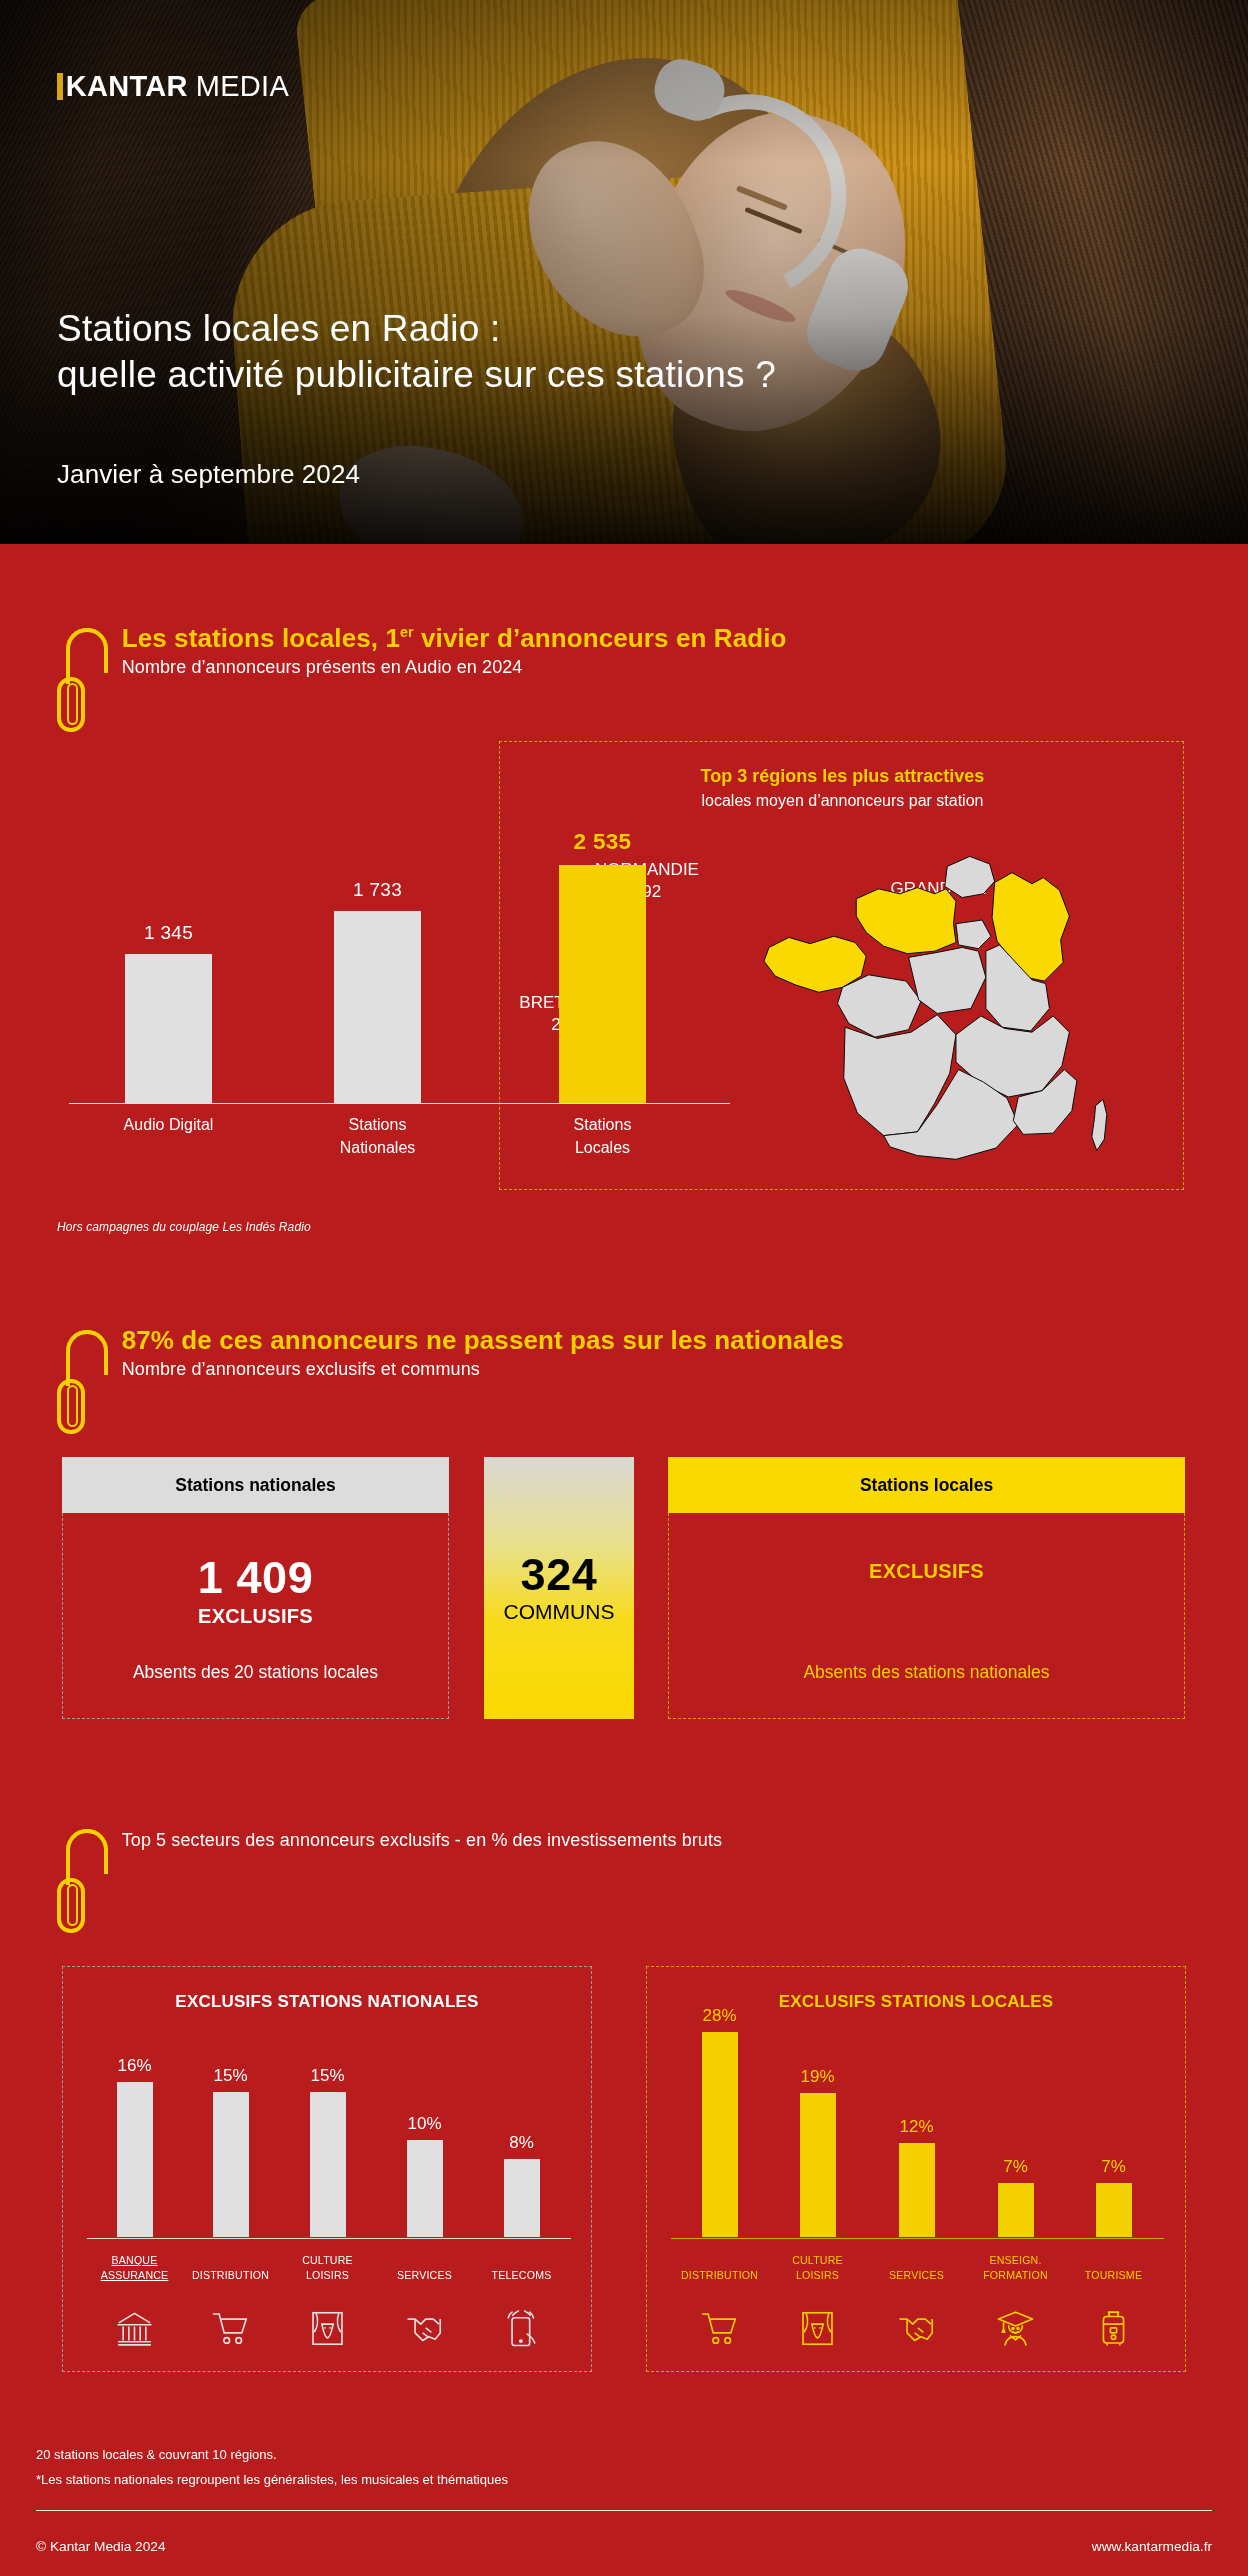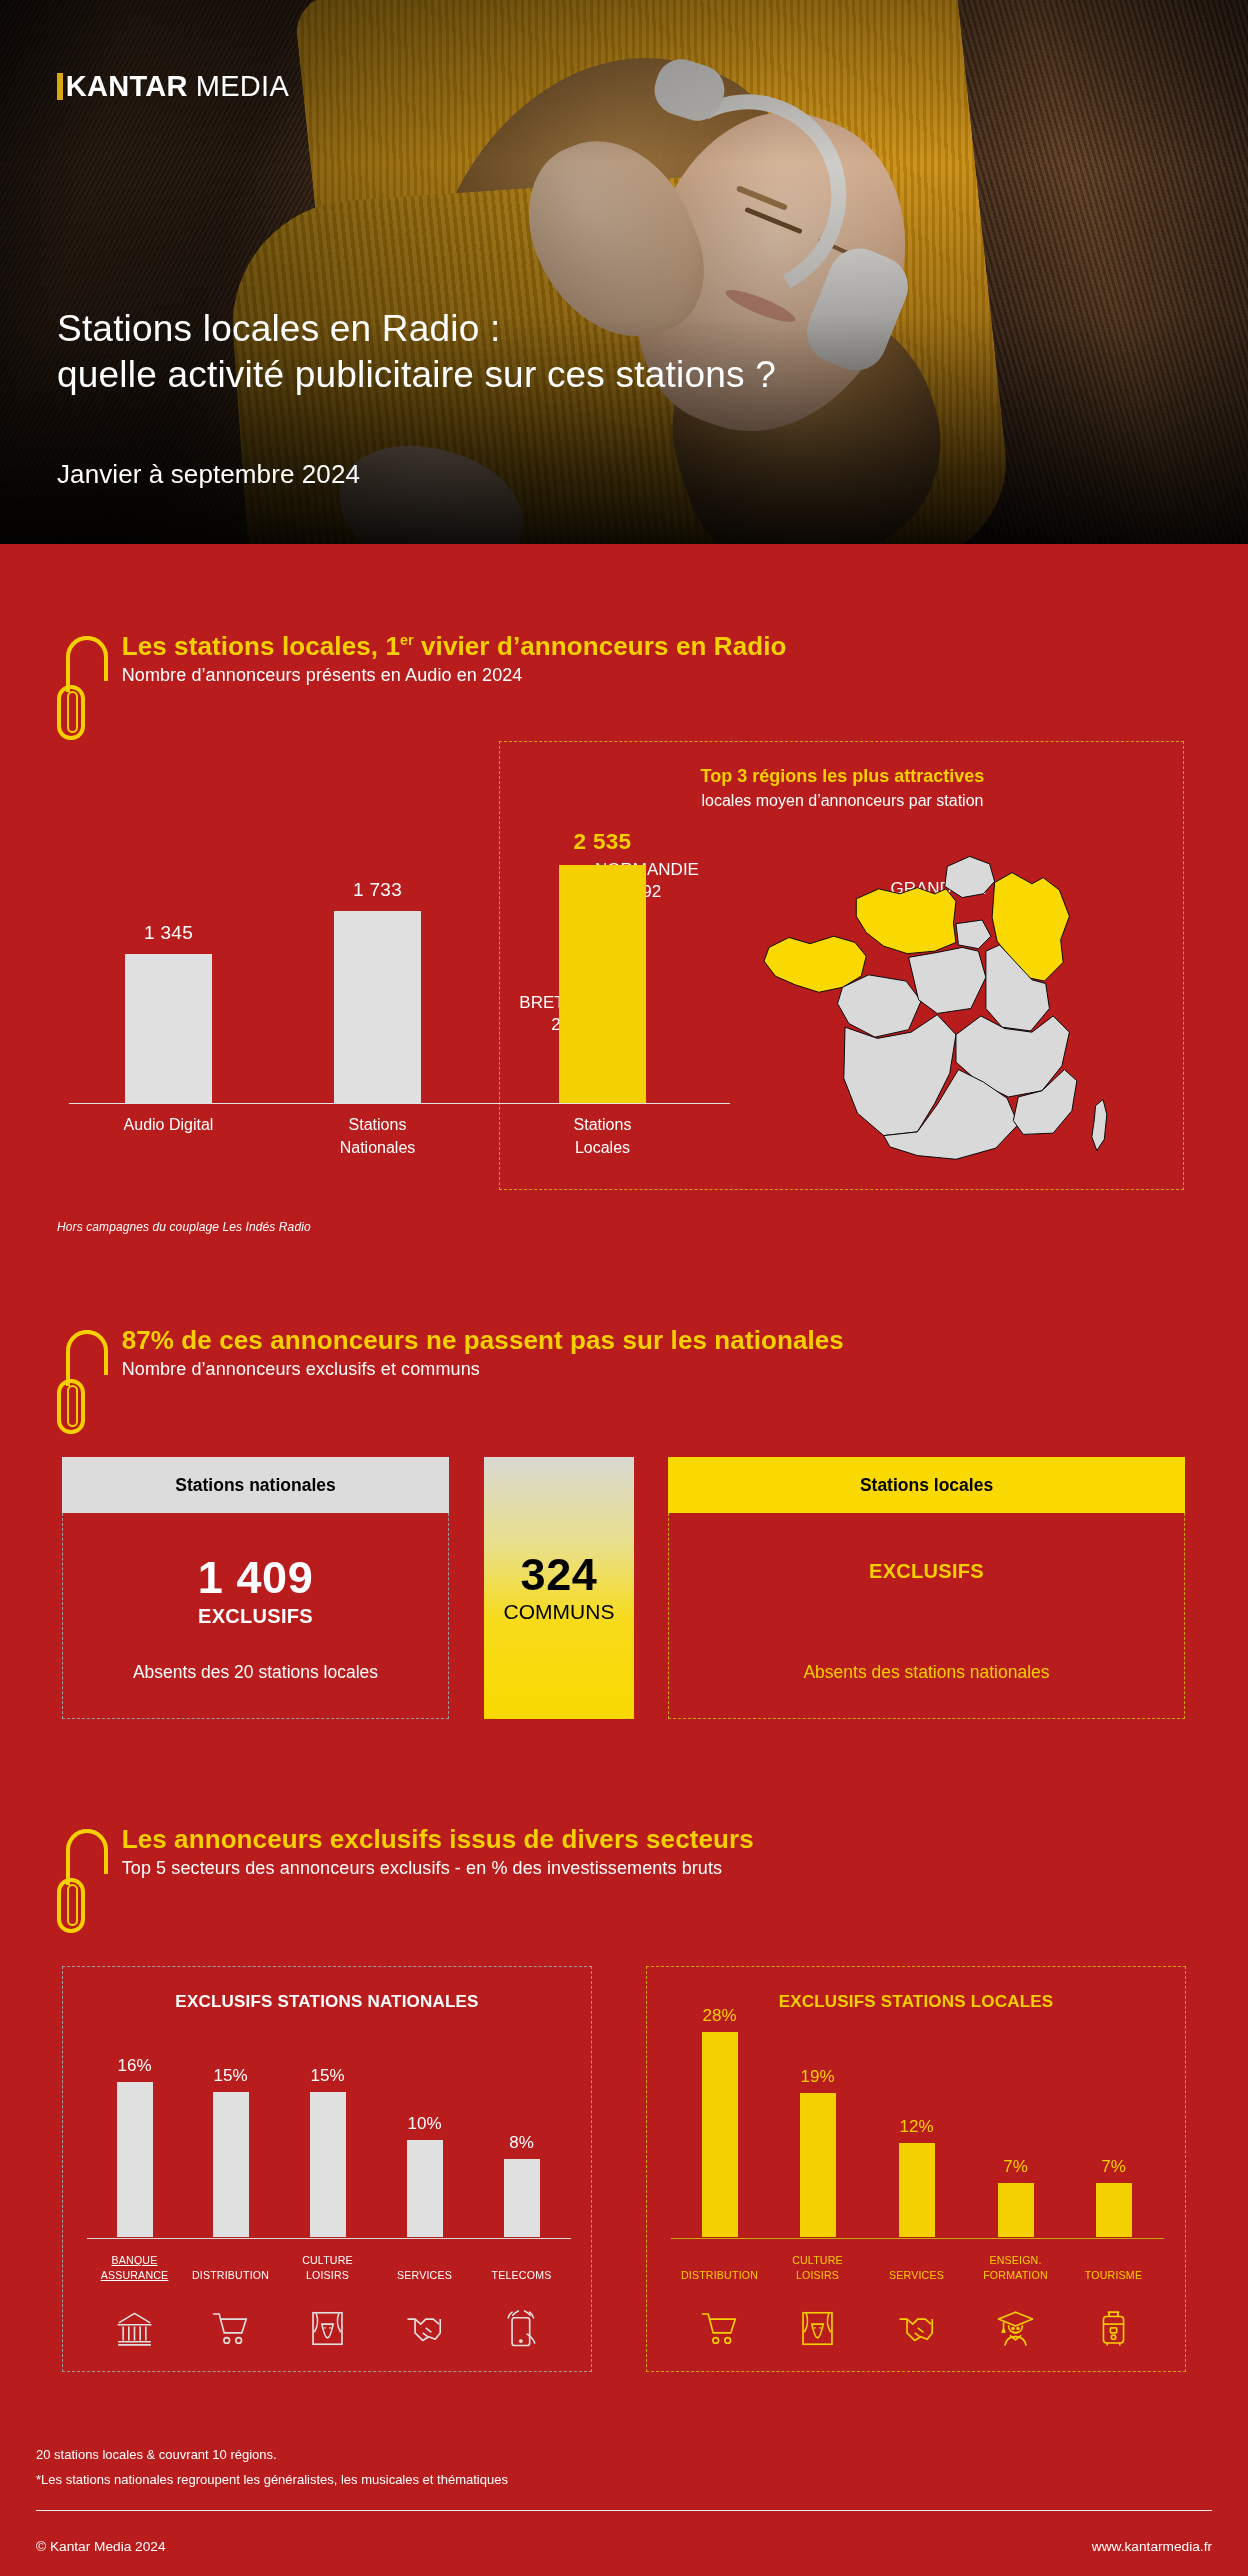--- a/index.html
+++ b/index.html
@@ -203,21 +203,21 @@
       <span class="n">MEDIA</span>
     </div>
 
     <div class="hero-title">
       <div>Stations locales en Radio :</div>
       <div>quelle activité publicitaire sur ces stations ?</div>
     </div>
     <div class="hero-sub">Janvier à septembre 2024</div>
   </div>
 
-  <div class="sec-head" style="top:624px;margin-top:8px;">
+  <div class="sec-head" style="top:624px;">
     <div class="hp-icon">
       <div class="arc"></div>
         <div class="arc2"></div>
       <div class="stem"></div>
         <div class="ear"></div>
         <div class="inner"></div>
     </div>
     <div class="sec-txt">
       <div class="sec-title"><span>Les stations locales, 1</span><sup>er</sup><span> vivier d’annonceurs en Radio</span></div>
       <div class="sec-sub">Nombre d’annonceurs présents en Audio en 2024</div>
@@ -357,21 +357,20 @@
 
   <div class="sec-head" style="top:1825px;">
     <div class="hp-icon">
       <div class="arc"></div>
         <div class="arc2"></div>
       <div class="stem"></div>
         <div class="ear"></div>
         <div class="inner"></div>
     </div>
     <div class="sec-txt">
-      <div class="sec-title">Les annonceurs exclusifs issus de divers secteurs</div>
       <div class="sec-sub">Top 5 secteurs des annonceurs exclusifs - en % des investissements bruts</div>
     </div>
   </div>
 
   <div class="sect left">
     <div class="sect-title" style="color:#fff;">EXCLUSIFS STATIONS NATIONALES</div>
     <div class="sbase" style="width:484px;background:#d8d8d8;"></div>
 
     <div class="scol" style="left:24px;width:95px;">
       <div class="sval" style="color:#fff;">16%</div>

